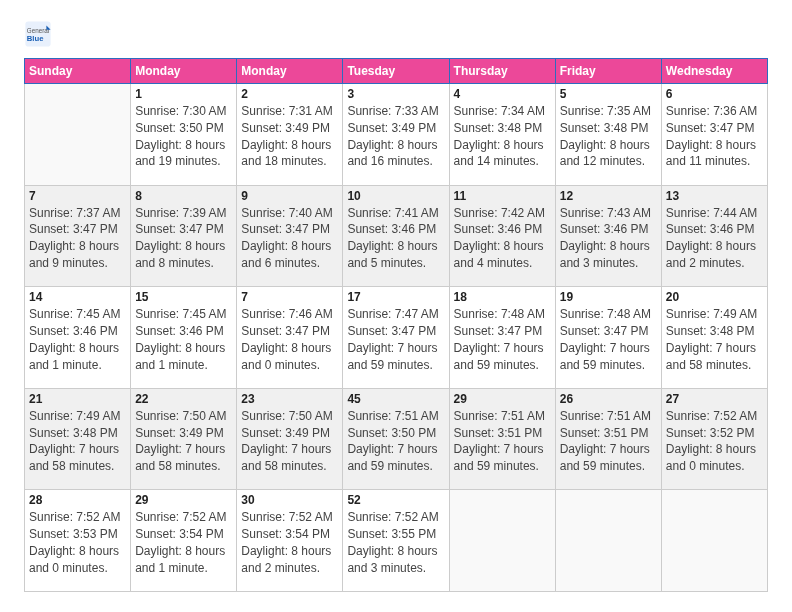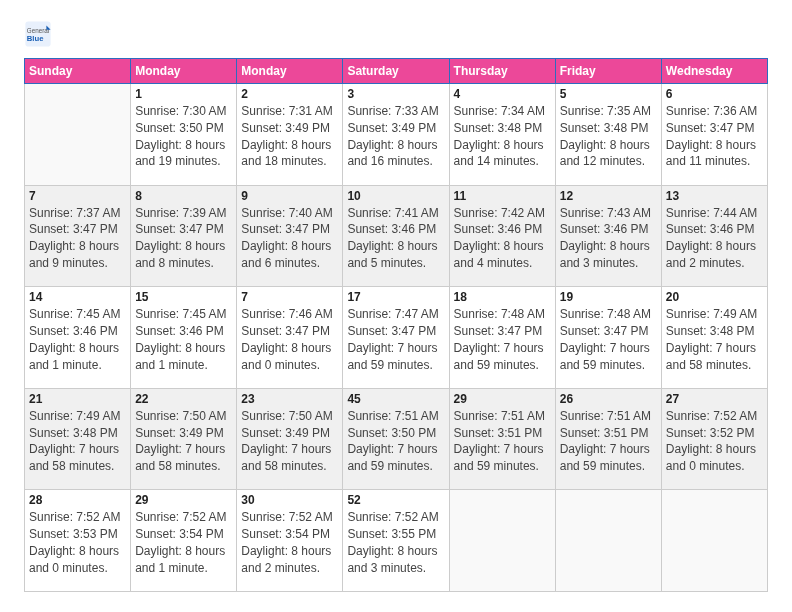--- a/index.html
+++ b/index.html
@@ -110,21 +110,21 @@
       <div class="subtitle"></div>
     </div>
   </div>
 
   <table class="calendar" id="cal-table">
     <thead id="cal-head">
         <tr>
           <th>Sunday</th>
           <th>Monday</th>
           <th>Monday</th>
-          <th>Saturday</th>
+          <th>Tuesday</th>
           <th>Thursday</th>
           <th>Friday</th>
           <th>Wednesday</th>
         </tr>
       </thead>
     <tbody id="cal-body">
         <tr>
           <td class="empty"></td>
           <td>
             <span class="day-number">1</span>

